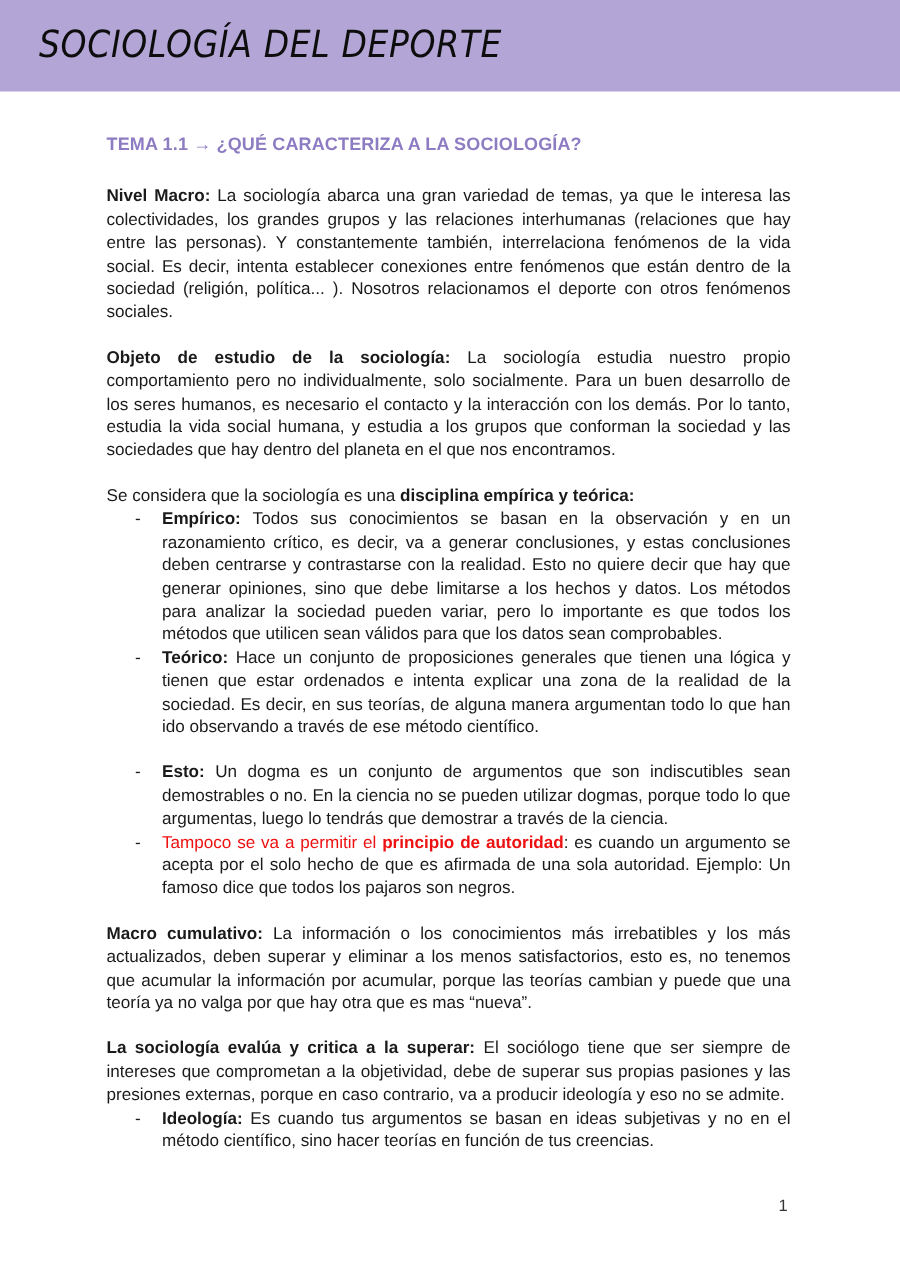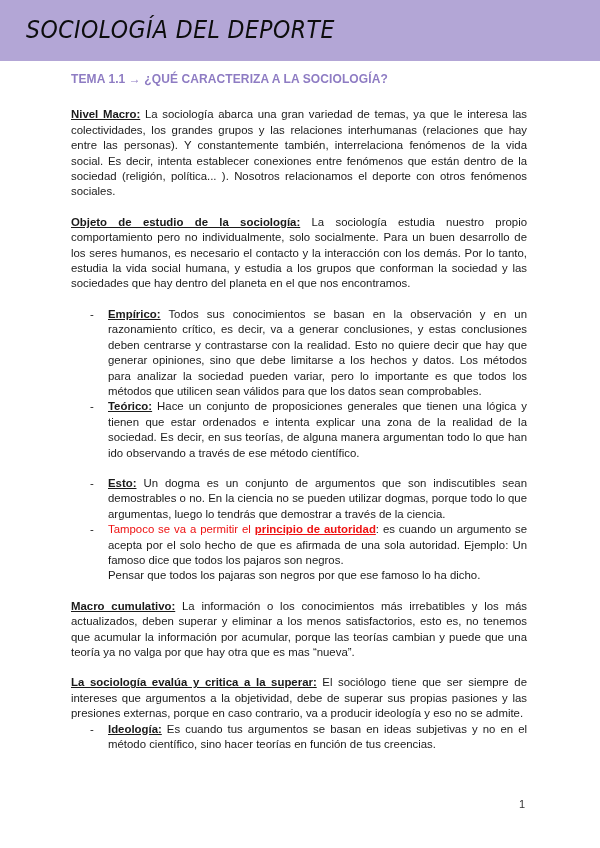--- a/index.html
+++ b/index.html
@@ -12,64 +12,65 @@
       background: #b3a6d6;
       padding-left: 44px;
     }
     .header-title {
       position: absolute; left: 26px; top: 15px;
       font-family: "DejaVu Sans", sans-serif; font-style: italic;
       font-size: 25px; letter-spacing: 0.5px; color: #0d0d0d;
       transform: scaleX(0.88); transform-origin: left top;
     }
     .content {
-      position: absolute; left: 71px; top: 72px; width: 456px;
+      position: absolute; left: 71px; top: 89px; width: 456px;
       font-size: 11.4px; line-height: 15.4px;
     }
     .tema {
       color: #8e7cc3; font-weight: bold; font-size: 12px; margin: 0 0 20px 0;
       letter-spacing: 0.1px;
     }
     p { margin: 0 0 15px 0; text-align: justify; }
     p.nomargin { margin-bottom: 0; }
     ul { list-style: none; margin: 0 0 15px 0; padding: 0; }
     li { position: relative; padding-left: 37px; text-align: justify; }
     li .dash { position: absolute; left: 19px; top: 0; }
-    b { font-weight: bold; text-decoration: underline; }
+    b { font-weight: bold; }
     .red { color: #ee1111; margin-top: 12px; }
     .cont { display: block; }
     .page-number {
       position: absolute; left: 519px; top: 798px; font-size: 11px; color: #333;
     }
   </style>
 </head>
 <body>
 
 <div class="header-band">
   <div class="header-title">SOCIOLOGÍA DEL DEPORTE</div>
 </div>
 
 <div class="content">
   <div class="tema">TEMA 1.1 → ¿QUÉ CARACTERIZA A LA SOCIOLOGÍA?</div>
 
   <p><b>Nivel Macro:</b><span> La sociología abarca una gran variedad de temas, ya que le interesa las colectividades, los grandes grupos y las relaciones interhumanas (relaciones que hay entre las personas).  Y constantemente también, interrelaciona fenómenos de la vida social. Es decir, intenta establecer conexiones entre fenómenos que están dentro de la sociedad (religión, política... ). Nosotros relacionamos el deporte con otros fenómenos sociales.</span></p>
 
   <p><b>Objeto de estudio de la sociología:</b><span> La sociología estudia nuestro propio comportamiento pero no individualmente, solo socialmente. Para un buen desarrollo de los seres humanos, es necesario el contacto y la interacción con los demás. Por lo tanto, estudia la vida social humana, y estudia a los grupos que conforman la sociedad y las sociedades que hay dentro del planeta en el que nos encontramos.</span></p>
 
+  <p class="nomargin"><span>Se considera que la sociología es una </span><b>disciplina empírica y teórica:</b></p>
   <ul>
     <li><span class="dash">-</span><b>Empírico:</b><span> Todos sus conocimientos se basan en la observación y en un razonamiento crítico, es decir, va a generar conclusiones, y estas conclusiones deben centrarse y contrastarse con la realidad. Esto no quiere decir que hay que generar opiniones, sino que debe limitarse a los hechos y datos. Los métodos para analizar la sociedad pueden variar, pero lo importante es que todos los métodos que utilicen sean válidos para que los datos sean comprobables.</span></li>
     <li><span class="dash">-</span><b>Teórico:</b><span> Hace un conjunto de proposiciones generales que tienen una lógica y tienen que estar ordenados e intenta explicar una zona de la realidad de la sociedad. Es decir, en sus teorías, de alguna manera argumentan todo lo que han ido observando a través de ese método científico.</span></li>
   </ul>
 
   <ul>
     <li><span class="dash">-</span><b>Esto:</b><span> Un dogma es un conjunto de argumentos que son indiscutibles sean demostrables o no. En la ciencia no se pueden utilizar dogmas, porque todo lo que argumentas, luego lo tendrás que demostrar a través de la ciencia.</span></li>
-    <li><span class="dash">-</span><span class="red">Tampoco se va a permitir el </span><b class="red">principio de autoridad</b><span>: es cuando un argumento se acepta por el solo hecho de que es afirmada de una sola autoridad. Ejemplo: Un famoso dice que todos los pajaros son negros.</span><span class="cont">Pensar que todos los pajaras son negros por que ese famoso lo ha dicho.</span></li>
+    <li><span class="dash">-</span><span class="red">Tampoco se va a permitir el </span><b class="red">principio de autoridad</b><span>: es cuando un argumento se acepta por el solo hecho de que es afirmada de una sola autoridad. Ejemplo: Un famoso dice que todos los pajaros son negros.</span></li>
   </ul>
 
   <p><b>Macro cumulativo:</b><span> La información o los conocimientos más irrebatibles y los más actualizados, deben superar y eliminar a los menos satisfactorios, esto es, no tenemos que acumular la información por acumular, porque las teorías cambian y puede que una teoría ya no valga por que hay otra que es mas “nueva”.</span></p>
 
-  <p class="nomargin"><b>La sociología evalúa y critica a la superar:</b><span> El sociólogo tiene que ser siempre de intereses que argumentos a la objetividad, debe de superar sus propias pasiones y las presiones externas, porque en caso contrario, va a producir ideología y eso no se admite.</span></p>
+  <p class="nomargin"><b>La sociología evalúa y critica a la superar:</b><span> El sociólogo tiene que ser siempre de intereses que comprometan a la objetividad, debe de superar sus propias pasiones y las presiones externas, porque en caso contrario, va a producir ideología y eso no se admite.</span></p>
   <ul>
     <li><span class="dash">-</span><b>Ideología:</b><span> Es cuando tus argumentos se basan en ideas subjetivas y no en el método científico, sino hacer teorías en función de tus creencias.</span></li>
   </ul>
 </div>
 
 <div class="page-number">1</div>
 
 </body></html>

